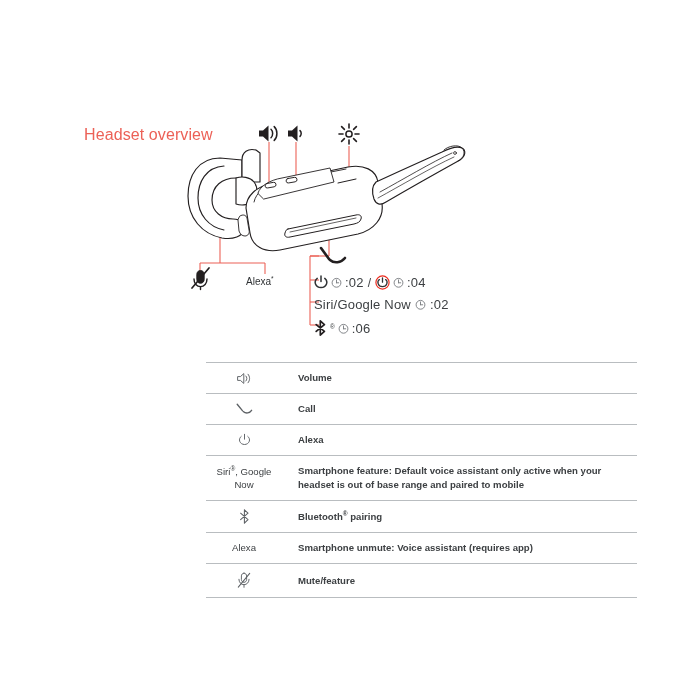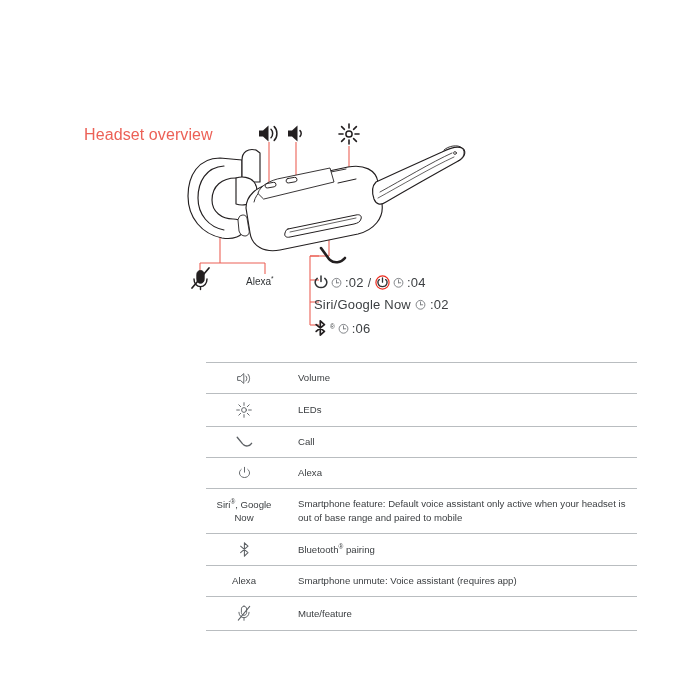--- a/index.html
+++ b/index.html
@@ -90,20 +90,21 @@
   }
   #legend-table td.icon-cell .txt-icon {
     font-size: 9.6px;
     color: #3d4043;
     display: inline-block;
     line-height: 1.35;
   }
   #legend-table td.desc-cell {
     padding-left: 14px;
     padding-right: 8px;
+    font-weight: bold;
   }
   .reg { font-size: 6.5px; vertical-align: super; }
 
   .ico-svg { display: inline-block; vertical-align: middle; }
 </style>
 </head>
 <body>
 
 <div id="section-title">Headset overview</div>
 
@@ -323,38 +324,20 @@
       <td class="icon-cell">
         <svg class="ico-svg" width="15" height="13" viewBox="0 0 15 13">
           <path d="M 0.6 4.6 L 3.4 4.6 L 6.8 1.6 L 6.8 11.4 L 3.4 8.4 L 0.6 8.4 Z" fill="none" stroke="#5d6165" stroke-width="0.95" stroke-linejoin="round"></path>
           <path d="M 8.9 4 C 10.2 5.4 10.2 7.6 8.9 9" fill="none" stroke="#5d6165" stroke-width="0.95" stroke-linecap="round"></path>
           <path d="M 11 2.2 C 13.2 4.6 13.2 8.4 11 10.8" fill="none" stroke="#5d6165" stroke-width="0.95" stroke-linecap="round"></path>
         </svg>
       </td>
       <td class="desc-cell">Volume</td>
     </tr>
 
-    <tr>
-      <td class="icon-cell">
-        <svg class="ico-svg" width="16" height="16" viewBox="0 0 16 16">
-          <g stroke="#5d6165" stroke-width="0.95" stroke-linecap="round" fill="none">
-            <circle cx="8" cy="8" r="2.4"></circle>
-            <line x1="8" y1="0.7" x2="8" y2="3.4"></line>
-            <line x1="8" y1="12.6" x2="8" y2="15.3"></line>
-            <line x1="0.7" y1="8" x2="3.4" y2="8"></line>
-            <line x1="12.6" y1="8" x2="15.3" y2="8"></line>
-            <line x1="2.8" y1="2.8" x2="4.7" y2="4.7"></line>
-            <line x1="11.3" y1="11.3" x2="13.2" y2="13.2"></line>
-            <line x1="11.3" y1="4.7" x2="13.2" y2="2.8"></line>
-            <line x1="2.8" y1="13.2" x2="4.7" y2="11.3"></line>
-          </g>
-        </svg>
-      </td>
-      <td class="desc-cell">LEDs</td>
-    </tr>
 
     <tr>
       <td class="icon-cell">
         <svg class="ico-svg" width="17" height="13" viewBox="0 0 17 13">
           <path d="M 1.2 1.2 L 6.4 7.6" fill="none" stroke="#5d6165" stroke-width="1.35" stroke-linecap="round"></path>
           <path d="M 7.2 8.4 C 9.8 10.8 13.6 10.4 15.6 7.3" fill="none" stroke="#5d6165" stroke-width="1.35" stroke-linecap="round"></path>
         </svg>
       </td>
       <td class="desc-cell">Call</td>
     </tr>

